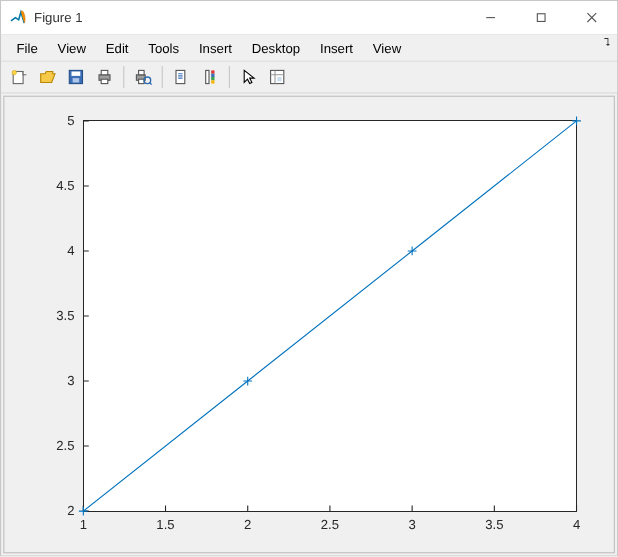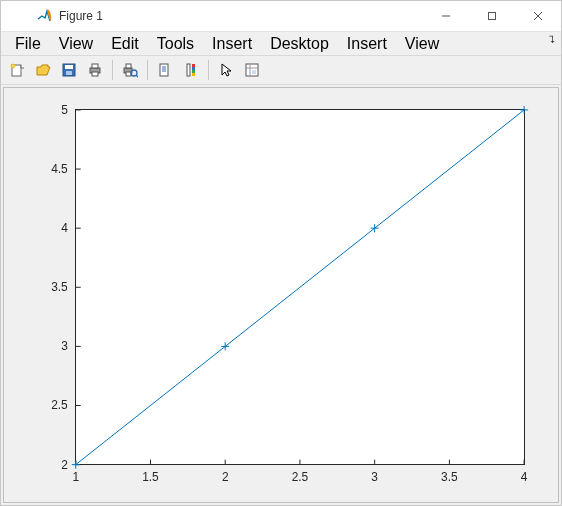--- a/index.html
+++ b/index.html
@@ -1,23 +1,23 @@
 <!DOCTYPE html>
 <html><head>
 <meta charset="utf-8">
 <style>
   html,body{margin:0;padding:0;font-family:"Segoe UI",Arial,sans-serif;font-size:12px;color:#000;background:#fff;}
   .window{width:562px;height:506px;box-sizing:border-box;border:1px solid #c7c7c7;background:#f0f0f0;display:flex;flex-direction:column;}
-  .titlebar{height:30px;display:flex;align-items:center;background:#fff;border-bottom:1px solid #e5e5e5;padding-left:28px;}
+  .titlebar{height:30px;display:flex;align-items:center;background:#fff;border-bottom:1px solid #e5e5e5;}
   .titlebar .app-icon{width:16px;height:16px;margin:0 6px 0 8px;}
   .titlebar .title{flex:0 0 auto;color:#333;font-size:12px;}
   .titlebar .spacer{flex:1 1 auto;}
   .title-btn{width:46px;height:30px;display:flex;align-items:center;justify-content:center;color:#555;}
   .menubar{height:24px;display:flex;align-items:center;padding:0 6px;background:#f0f0f0;gap:2px;position:relative;}
-  .menu-item{padding:2px 8px;font-size:16px;text-align:right;}
+  .menu-item{padding:2px 8px;font-size:12px;text-align:right;}
   .menu-overflow{position:absolute;right:6px;top:2px;font-size:10px;color:#333;}
   .toolbar{height:28px;display:flex;align-items:center;padding:0 4px;background:#f0f0f0;border-top:1px solid #d9d9d9;border-bottom:1px solid #d9d9d9;gap:2px;}
   .tbtn{width:22px;height:22px;display:flex;align-items:center;justify-content:center;border:1px solid transparent;border-radius:2px;}
   .tsep{width:1px;height:20px;background:#c7c7c7;margin:0 3px;}
   .plot-area{flex:1 1 auto;background:#f0f0f0;border:1px solid #bfbfbf;margin:2px;position:relative;}
   svg{display:block;}
 </style>
 </head>
 <body>
 

